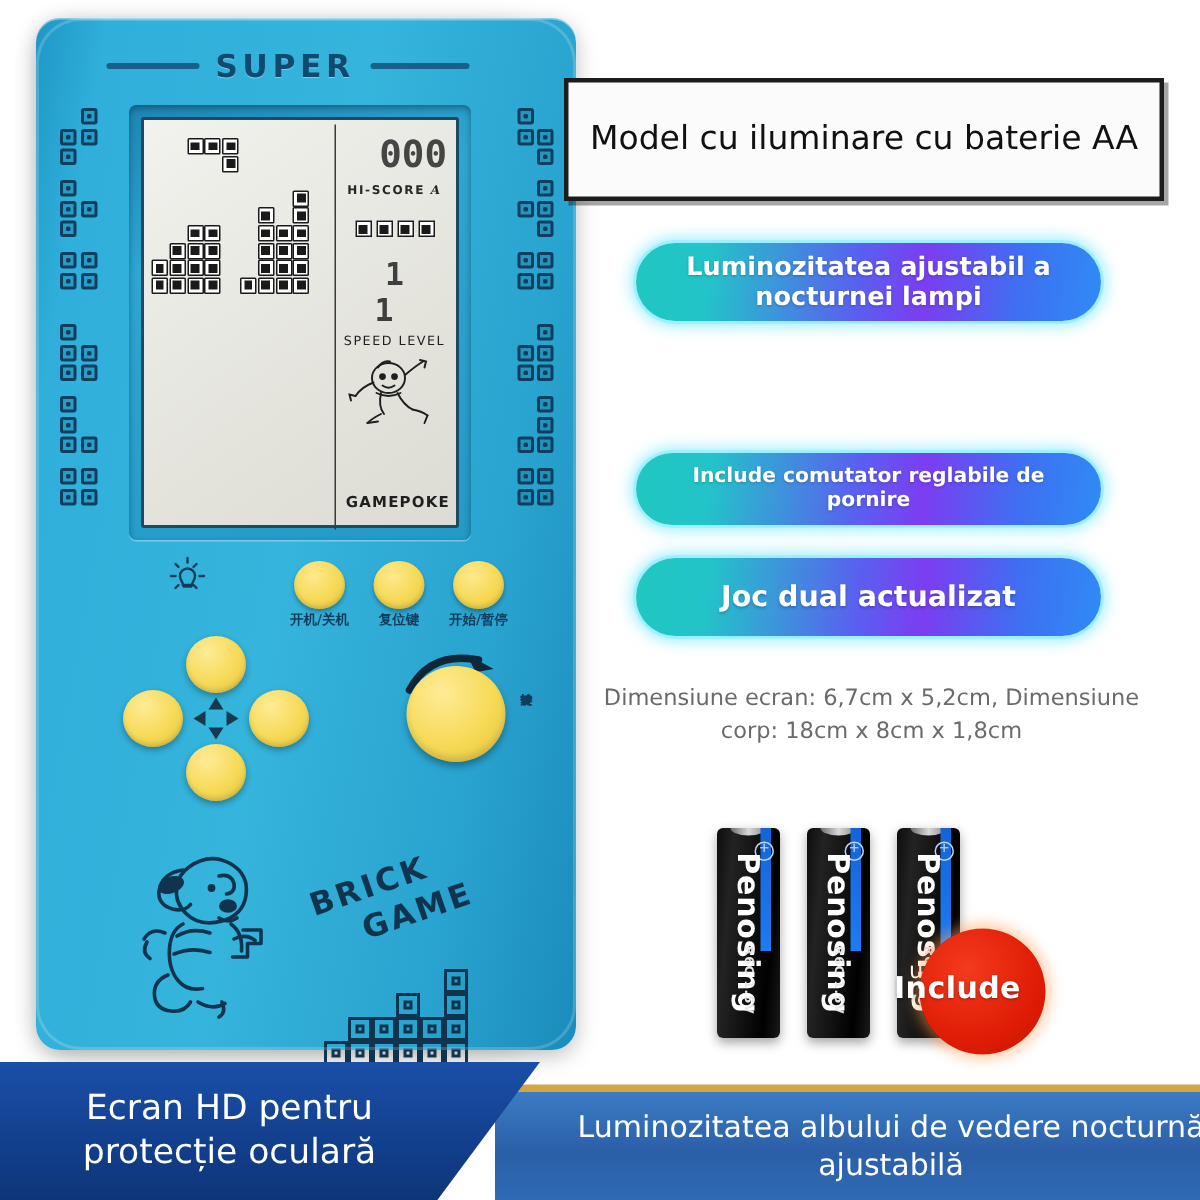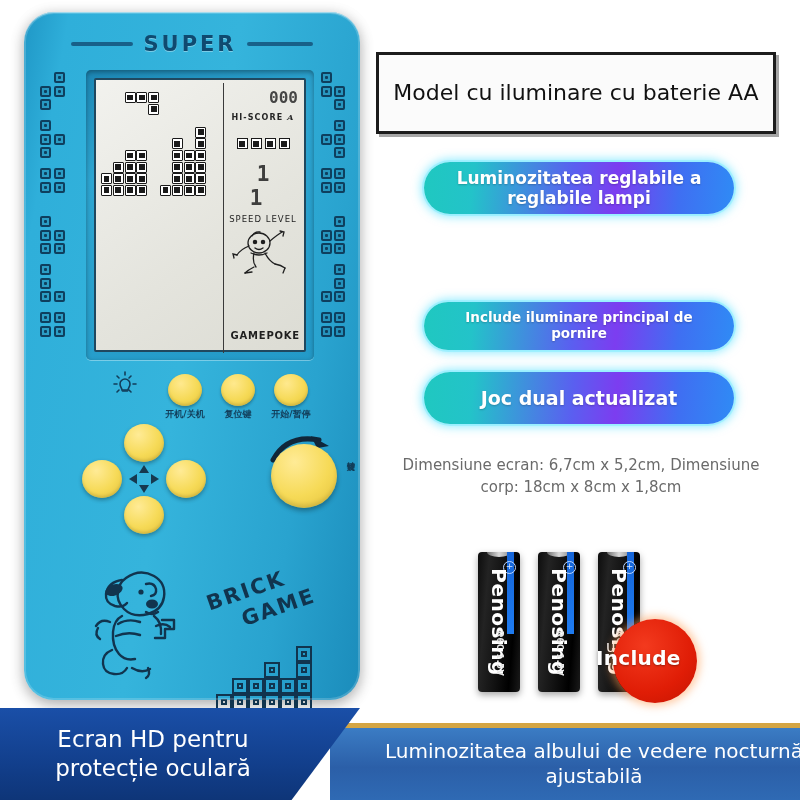--- a/index.html
+++ b/index.html
@@ -6,24 +6,25 @@
   body{
     width:800px;height:800px;overflow:hidden;position:relative;
     background:#ffffff;
     font-family:"DejaVu Sans","Liberation Sans",sans-serif;
   }
   .stage{position:absolute;inset:0;width:800px;height:800px;}
 
   
   .console{
     position:absolute;left:24px;top:12px;width:336px;height:688px;
-    border-radius:30px;
+    border-radius:16px;
     background:
       linear-gradient(100deg,#1f97c6 0%,#2fafda 10%,#35b4dc 48%,#29a3cf 78%,#1b8cbb 100%);
     box-shadow:0 4px 14px rgba(0,0,0,.25), inset 0 1px 0 rgba(255,255,255,.45);
+    padding-left:24px;
   }
   .console:after{
     content:"";position:absolute;inset:0;border-radius:30px;
     box-shadow:inset 0 0 0 2px rgba(255,255,255,.18);
     pointer-events:none;
   }
   .console-shadow{
     position:absolute;left:24px;top:14px;width:336px;height:690px;border-radius:30px;
     background:rgba(0,0,0,.10);filter:blur(7px);
   }
@@ -64,21 +65,21 @@
     position:absolute;width:11px;height:11px;box-sizing:border-box;
     border:1.6px solid #1a1a1a;background:#fff;border-radius:1px;
   }
   .cell i{
     position:absolute;left:1.6px;top:1.6px;right:1.6px;bottom:1.6px;
     background:#1a1a1a;display:block;
   }
   .side{position:relative;flex:1;padding:6px 6px 0 4px;text-align:center;}
   .score{
     font-family:"DejaVu Sans Mono","Liberation Mono",monospace;
-    font-size:16px;font-weight:bold;color:#222;letter-spacing:0px;
+    font-size:25px;font-weight:bold;color:#222;letter-spacing:0px;
     text-align:right;line-height:1;margin-top:4px;
     opacity:.82;
   }
   .hiscore{
     font-size:8px;font-weight:bold;letter-spacing:1.1px;color:#262626;
     margin-top:6px;text-align:center;
   }
   .hiscore .g{font-family:"DejaVu Serif","Liberation Serif",serif;font-style:italic;}
   .minirow{display:flex;justify-content:center;gap:3px;margin-top:16px;}
   .minirow .mc{
@@ -111,21 +112,21 @@
   }
   .dblk:after{
     content:"";position:absolute;left:2px;top:2px;right:2px;bottom:2px;
     background:#0e3f5e;border-radius:1px;
   }
 
   
   .lamp{position:absolute;left:86px;top:358px;width:30px;height:30px;}
 
   
-  .topbtns{position:absolute;left:144px;top:362px;width:160px;height:34px;}
+  .topbtns{position:absolute;left:172px;top:362px;width:160px;height:34px;}
   .tb{
     position:absolute;top:0;width:34px;height:32px;border-radius:50%;
     background:radial-gradient(circle at 38% 30%,#ffe98e,#f5d955 55%,#e3c23c);
     box-shadow:0 2px 3px rgba(0,0,0,.3), inset 0 -2px 3px rgba(0,0,0,.12);
   }
   .tb.b1{left:0;} .tb.b2{left:53px;} .tb.b3{left:106px;}
   .tblabel{
     position:absolute;top:36px;width:56px;text-align:center;
     font-size:9px;font-weight:bold;color:#123d59;line-height:1.1;
     font-family:"DejaVu Sans","Liberation Sans",sans-serif;
@@ -600,24 +601,24 @@
           <span style="position: absolute; inset: 2.6px; border: 2.2px solid rgb(17, 52, 78);"></span>
         </div>
       </div>
   </div>
 
   <div class="titlebox">
     <span>Model cu iluminare cu baterie AA</span>
   </div>
 
   <div class="pill p1">
-    <span>Luminozitatea reglabile a reglabile lampi</span>
+    <span>Luminozitatea ajustabil a nocturnei lampi</span>
   </div>
   <div class="pill p3">
-    <span>Include iluminare principal de pornire</span>
+    <span>Include comutator reglabile de pornire</span>
   </div>
   <div class="pill p4">
     <span>Joc dual actualizat</span>
   </div>
 
   <div class="dims">Dimensiune ecran: 6,7cm x 5,2cm, Dimensiune corp: 18cm x 8cm x 1,8cm</div>
 
   <div class="batts">
     <div class="batt b1">
       <span class="cap"></span>

